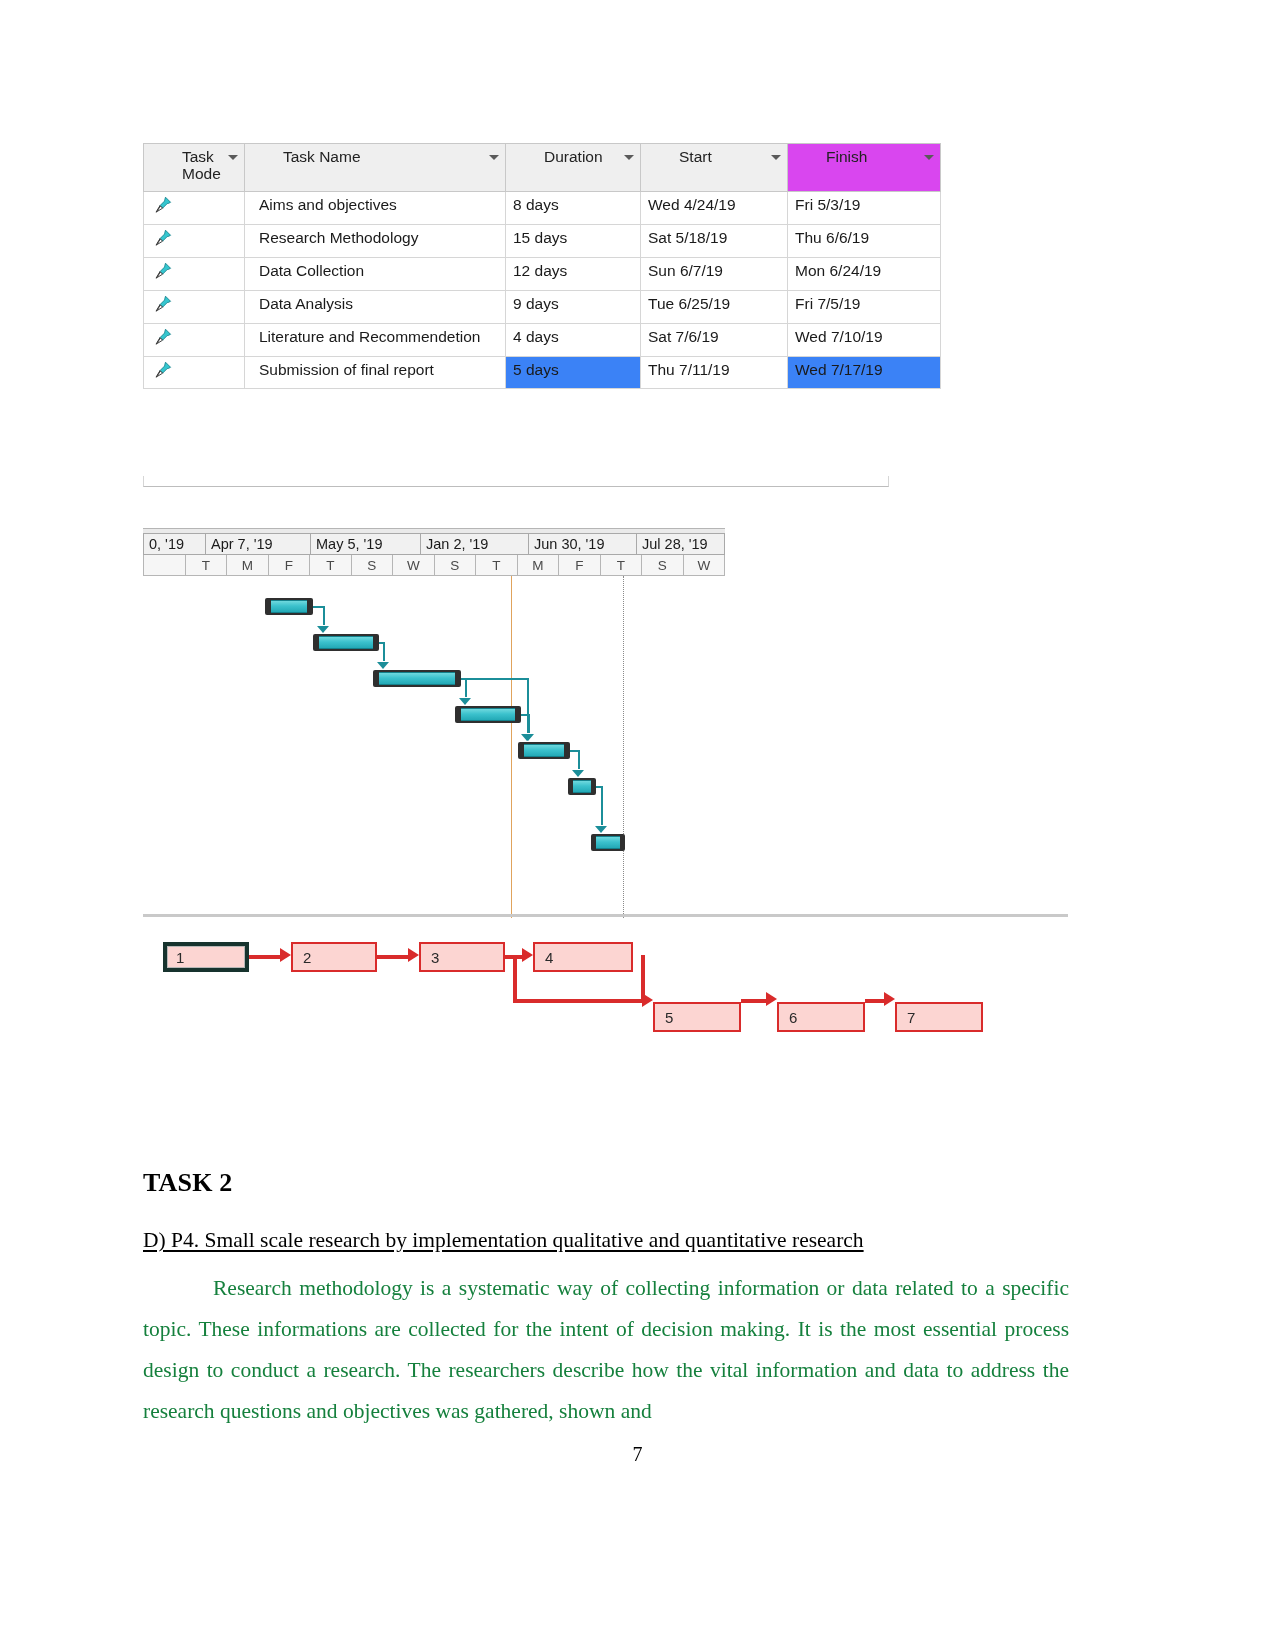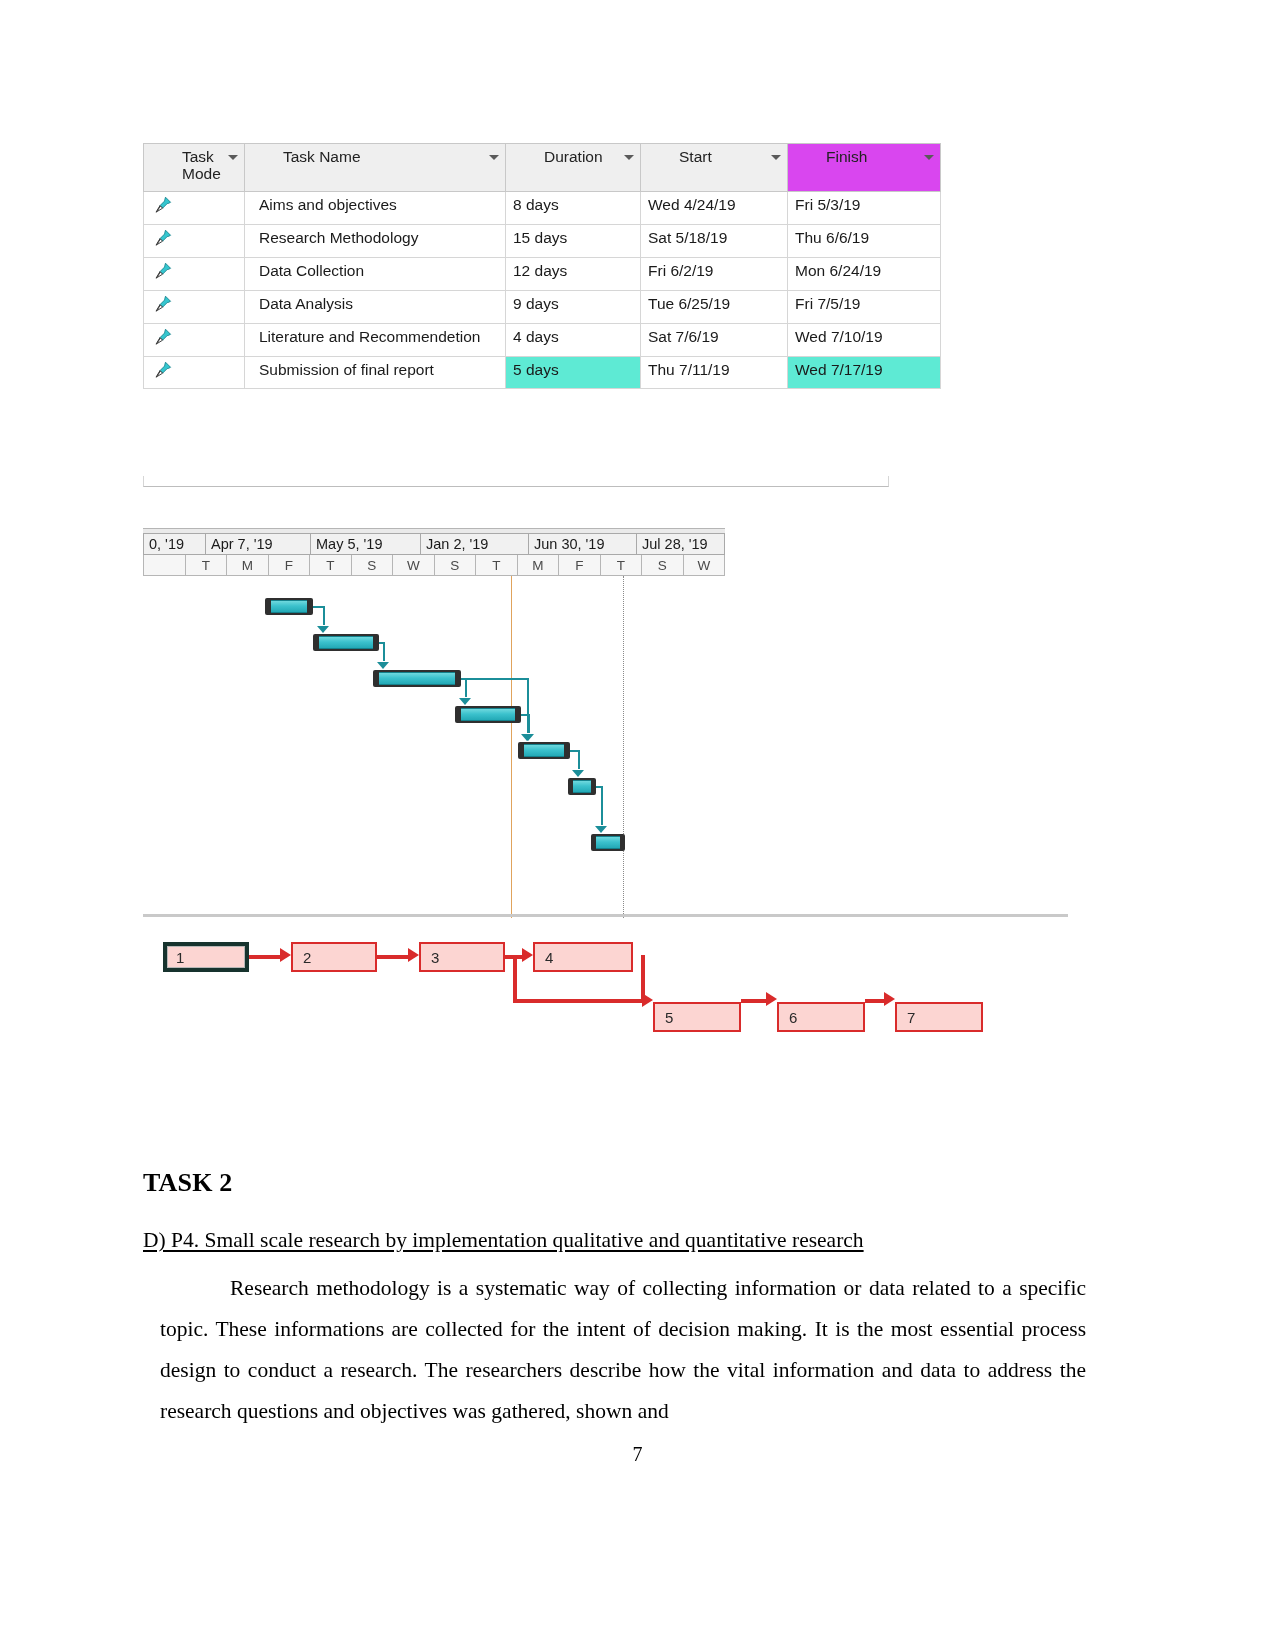--- a/index.html
+++ b/index.html
@@ -56,21 +56,21 @@
   td.c-mode{width:88px;padding-left:10px;background:#fff;}
   td.c-name{width:248px;padding-left:14px;}
   td.c-dur{width:122px;}
   td.c-start{width:134px;}
   td.c-finish{width:140px;}
   th.h-mode{width:88px;}
   th.h-name{width:248px;}
   th.h-dur{width:122px;}
   th.h-start{width:134px;}
   th.h-finish{width:140px;}
-  tr.sel td.c-dur, tr.sel td.c-finish{background:#5eead4;margin-left:28px;}
+  tr.sel td.c-dur, tr.sel td.c-finish{background:#3b82f6;margin-left:28px;}
   .pin{display:inline-block;width:18px;height:18px;position:relative;}
   .pin svg{display:block;}
   .proj-bottom{
     position:absolute; left:143px; top:476px; width:744px; height:10px;
     border-left:1px solid #d6d6d6;border-right:1px solid #d6d6d6;
     border-bottom:1px solid #bdbdbd;
     background:#fff;
   }
 
   
@@ -148,23 +148,23 @@
     font-family:"Liberation Serif", serif;
     font-weight:bold;font-size:26px;color:#000;letter-spacing:.2px;
   }
   .sub-heading{
     position:absolute;left:143px;top:1228px;width:930px;
     font-family:"Liberation Serif", serif;
     font-size:21.5px;color:#000;text-decoration:underline;
     text-underline-offset:3px;
   }
   .body-par{
-    position:absolute;left:160px;top:1268px;width:926px;
+    position:absolute;left:143px;top:1268px;width:926px;
     font-family:"Liberation Serif", serif;
-    font-size:21.5px;color:#000000;
+    font-size:21.5px;color:#15803d;
     line-height:41px;text-align:justify;text-indent:70px;
   }
   .pagenum{
     position:absolute;left:0;top:1443px;width:1275px;text-align:center;
     font-family:"Liberation Serif", serif;font-size:20px;color:#000;
   }
 </style>
 </head>
 <body>
 
@@ -231,21 +231,21 @@
             <td class="c-finish">Thu 6/6/19</td>
           </tr>
           <tr>
             <td class="c-mode"><span class="pin"><svg width="18" height="18" viewBox="0 0 18 18">
                   <path d="M11.5 1.2 L16.6 6.3 L14.4 7.4 L13.2 7.6 L8.6 12.2 L6.0 9.6 L10.6 5.0 L10.8 3.6 Z" fill="#35c6cf" stroke="#0f7b86" stroke-width="0.8"></path>
                   <path d="M6.0 9.6 L2.0 16.2 L8.6 12.2 Z" fill="#ffffff" stroke="#2a2a2a" stroke-width="0.9"></path>
                   <path d="M6.3 10.0 L3.4 14.8" stroke="#2a2a2a" stroke-width="0.9"></path>
                 </svg></span></td>
             <td class="c-name">Data Collection</td>
             <td class="c-dur">12 days</td>
-            <td class="c-start">Fri 6/2/19</td>
+            <td class="c-start">Sun 6/7/19</td>
             <td class="c-finish">Mon 6/24/19</td>
           </tr>
           <tr>
             <td class="c-mode"><span class="pin"><svg width="18" height="18" viewBox="0 0 18 18">
                   <path d="M11.5 1.2 L16.6 6.3 L14.4 7.4 L13.2 7.6 L8.6 12.2 L6.0 9.6 L10.6 5.0 L10.8 3.6 Z" fill="#35c6cf" stroke="#0f7b86" stroke-width="0.8"></path>
                   <path d="M6.0 9.6 L2.0 16.2 L8.6 12.2 Z" fill="#ffffff" stroke="#2a2a2a" stroke-width="0.9"></path>
                   <path d="M6.3 10.0 L3.4 14.8" stroke="#2a2a2a" stroke-width="0.9"></path>
                 </svg></span></td>
             <td class="c-name">Data Analysis</td>
             <td class="c-dur">9 days</td>

